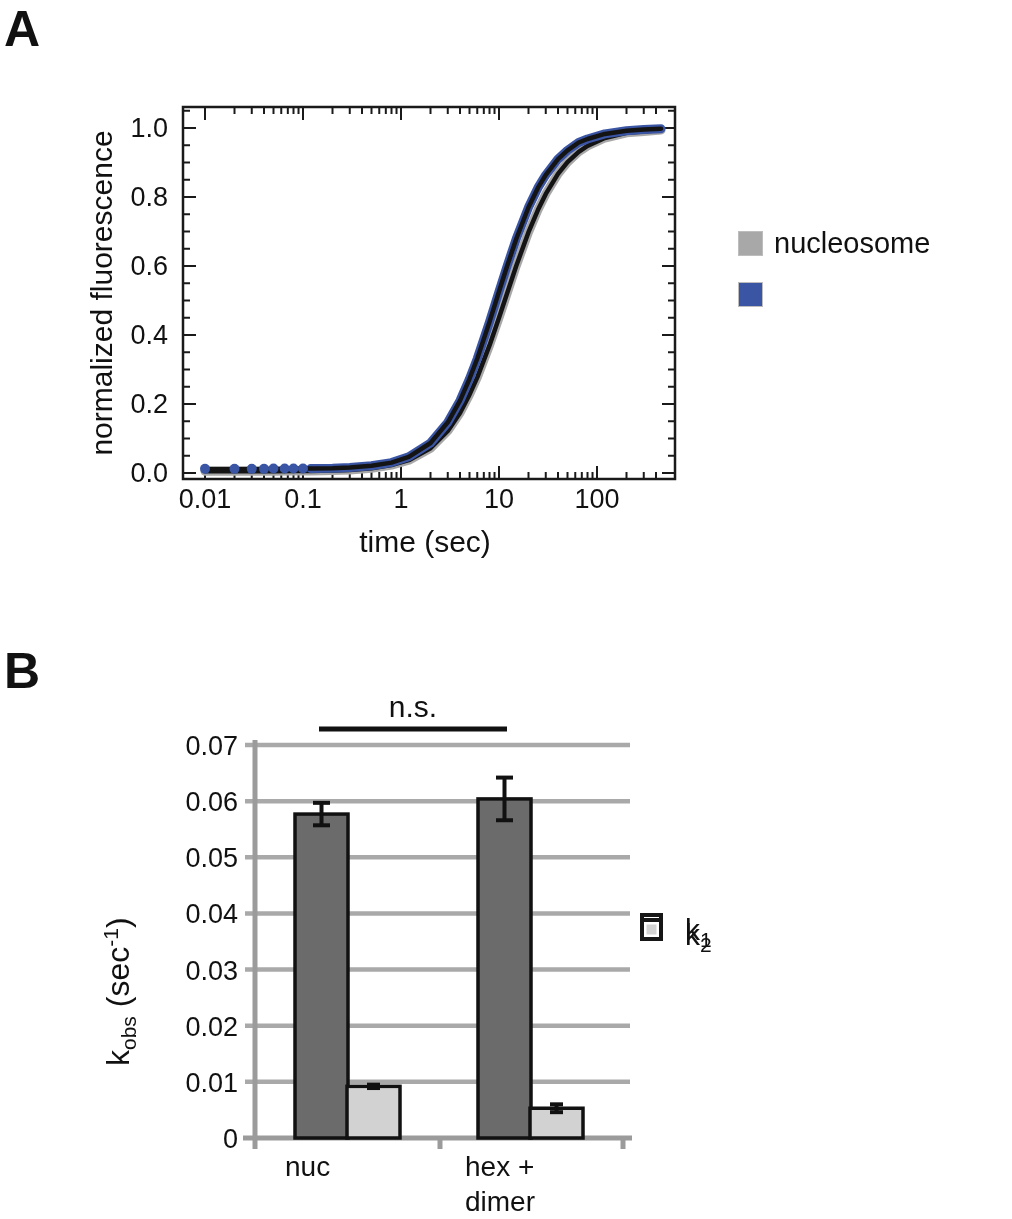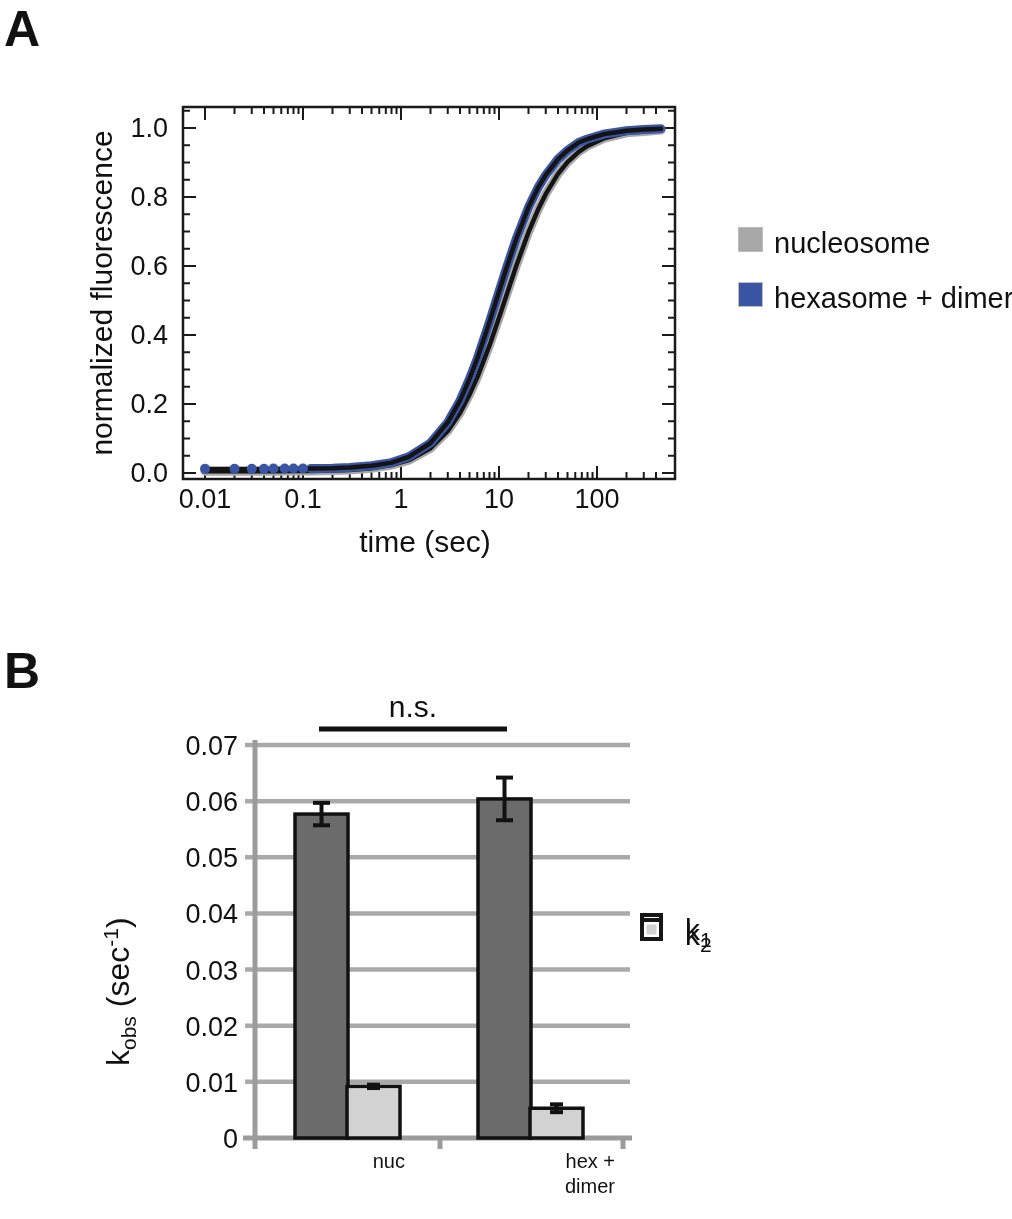--- a/index.html
+++ b/index.html
@@ -13,29 +13,29 @@
   .btick{font-size:27px}
   .axis-title{font-size:30px}
   .nstext{font-size:30px}
   .tk{stroke:#1a1a1a;stroke-width:2}
   .frame{fill:none;stroke:#1a1a1a;stroke-width:2.5}
   .grid{stroke:#a9a9a9;stroke-width:4.5}
   .axis{stroke:#9b9b9b;stroke-width:5}
   .bar{stroke:#111;stroke-width:3.5}
   .err{stroke:#111;stroke-width:4;fill:none}
   .ns{stroke:#111;stroke-width:5}
-  .legend-item{display:flex;gap:11px;font-size:29px;white-space:nowrap}
+  .legend-item{display:flex;align-items:center;gap:11px;font-size:29px;white-space:nowrap}
   .swatchA{width:23px;height:23px;border:1px solid #bdbdbd;flex:0 0 auto}
   .legend-b-item{display:flex;align-items:flex-start;gap:22px;font-size:30px;white-space:nowrap}
   .swatchB{width:15px;height:15px;border:4px solid #161616;box-shadow:inset 0 0 0 2.5px #fff;flex:0 0 auto}
   .sb{font-size:21px;vertical-align:-7px}
   .sp{font-size:21px;vertical-align:11px}
   .kobs-label{left:99px;top:1066px;transform:rotate(-90deg);transform-origin:0 0;
               font-size:32px;white-space:nowrap}
-  .cat-label{font-size:20px;text-align:right;white-space:pre-line;line-height:1.25}
+  .cat-label{font-size:28px;text-align:left;white-space:pre-line;line-height:1.25}
 </style>
 </head>
 <body>
 
 <div class="abs panel-letter" style="left:4px;top:4px">A</div>
 <div class="abs panel-letter" style="left:4px;top:646px">B</div>
 
 <svg id="svgA" style="left:60px;top:90px" width="660" height="480">
   <g id="a-ticks">
       <line x1="145" y1="389" x2="145" y2="376" class="tk"></line>
@@ -194,21 +194,20 @@
   <text class="axis-title" x="365" y="462" text-anchor="middle">time (sec)</text>
   <text class="axis-title" transform="rotate(-90 52 203)" x="52" y="203" text-anchor="middle">normalized fluorescence</text>
 </svg>
 
 <div class="abs legend-item" style="left:738px;top:227px">
   <span class="swatchA" style="background: rgb(168, 168, 168);"></span>
   <span>nucleosome</span>
 </div>
 <div class="abs legend-item" style="left:738px;top:282px">
   <span class="swatchA" style="background: rgb(58, 85, 164);"></span>
-  <span>hexasome + dimer</span>
 </div>
 
 <svg id="svgB" style="left:140px;top:685px" width="520" height="480">
   <g id="b-grid">
       <line x1="105" y1="396.86" x2="490" y2="396.86" class="grid"></line>
       <line x1="105" y1="340.72" x2="490" y2="340.72" class="grid"></line>
       <line x1="105" y1="284.58000000000004" x2="490" y2="284.58000000000004" class="grid"></line>
       <line x1="105" y1="228.44" x2="490" y2="228.44" class="grid"></line>
       <line x1="105" y1="172.3" x2="490" y2="172.3" class="grid"></line>
       <line x1="105" y1="116.16000000000003" x2="490" y2="116.16000000000003" class="grid"></line>

